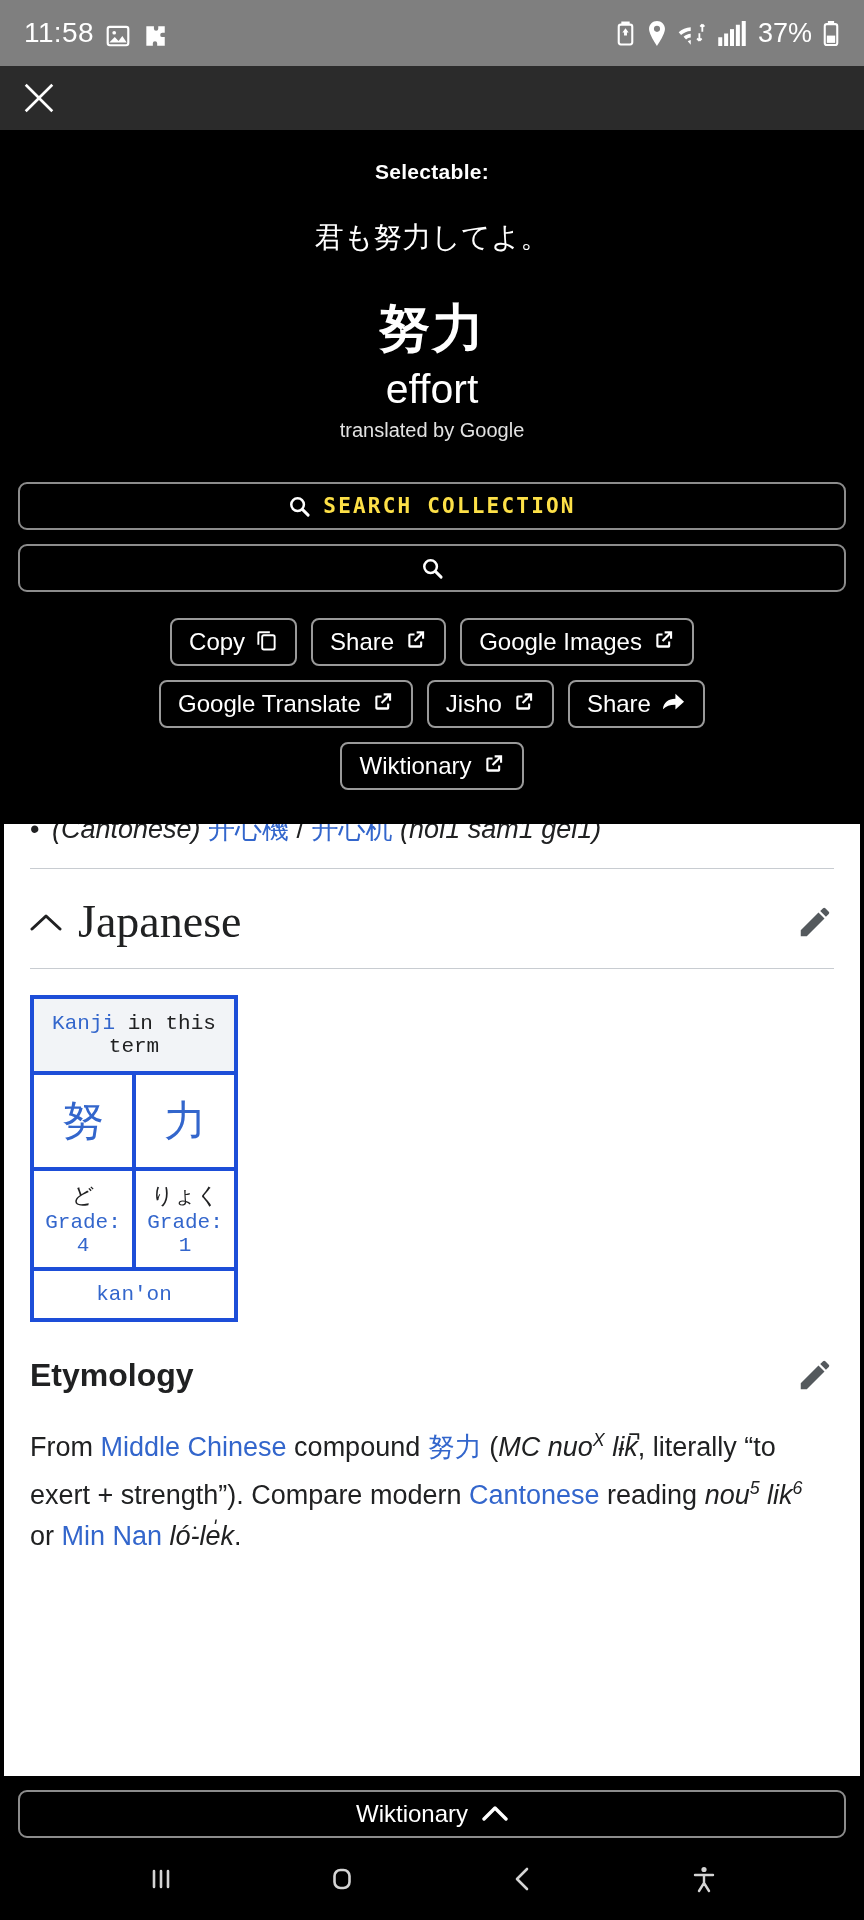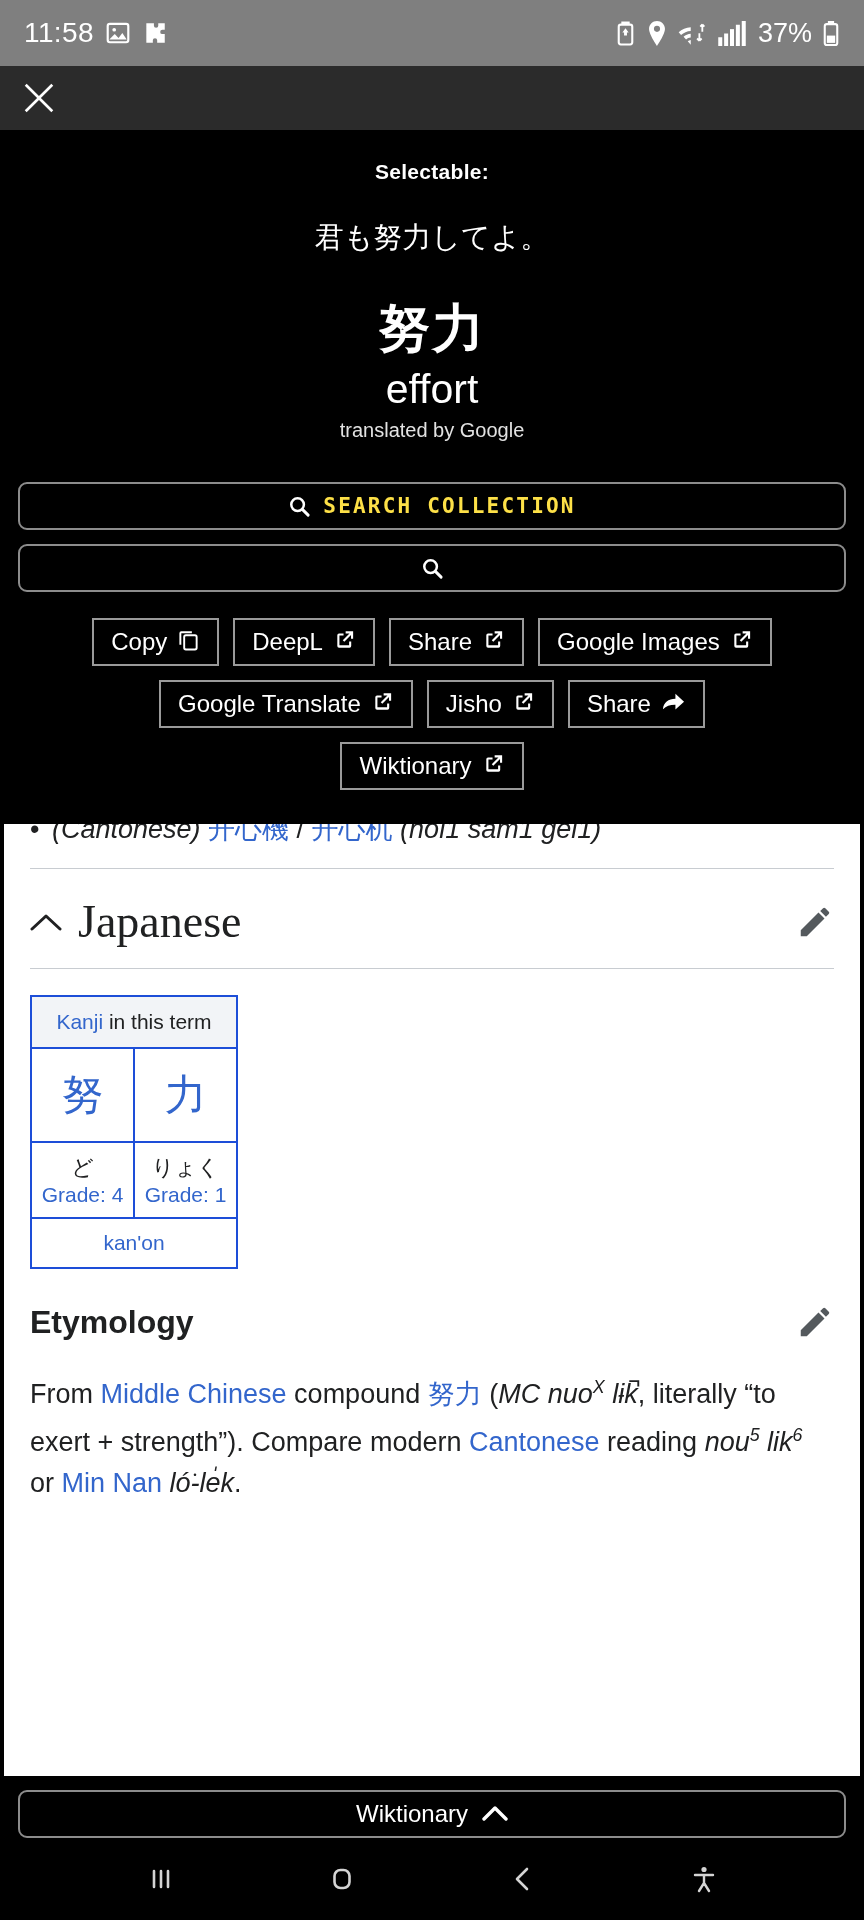--- a/index.html
+++ b/index.html
@@ -15,21 +15,21 @@
     background: #000;
     display: flex; flex-direction: column;
   }
 
   
   .statusbar {
     height: 66px; background: #7f7f7f; color: #fff;
     display: flex; align-items: center; justify-content: space-between;
     padding: 0 24px; flex: 0 0 66px;
   }
-  .sb-left { display: flex; align-items: center; gap: 11px; }
+  .sb-left { display: flex; align-items: flex-end; gap: 11px; }
   .sb-right { display: flex; align-items: center; gap: 10px; }
   .sb-time { font-size: 28px; letter-spacing: .4px; }
   .sb-pct  { font-size: 27px; margin-left: 2px; }
   .sb-ic   { display: inline-flex; align-items: center; }
 
   
   .closebar {
     height: 64px; background: #2b2b2b; flex: 0 0 64px;
     display: flex; align-items: center; padding-left: 18px;
   }
@@ -51,21 +51,21 @@
     color: #fde047; display: flex; align-items: center; justify-content: center;
     gap: 12px; font-family: "DejaVu Sans Mono", monospace;
     font-size: 21px; letter-spacing: 2.2px; font-weight: bold;
   }
   .mag { display:inline-flex; }
 
   
   .chips { padding: 12px 14px 0 14px; }
   .chiprow { display: flex; justify-content: center; gap: 14px; margin-bottom: 14px; }
   .chip {
-    background: #000; border: 2px solid #9a9a9a; border-radius: 0;
+    background: #000; border: 2px solid #9a9a9a; border-radius: 8px;
     color: #fff; height: 48px; padding: 0 17px;
     display: inline-flex; align-items: center; gap: 10px;
     font-size: 24px; white-space: nowrap;
   }
 
   
   .panelwrap { margin-top: 20px; padding: 0 4px; flex: 1 1 auto; min-height: 0; }
   .panel {
     background: #fff; color: #202122; height: 100%; overflow: hidden;
     position: relative; padding: 0 26px;
@@ -87,21 +87,21 @@
   .sec-head-left { display: flex; align-items: center; gap: 16px; }
   .sec-title { font-family: "Liberation Serif", serif; font-size: 46px; font-weight: 400; }
   .chev-up { width: 32px; height: 20px; }
   .pencil { width: 38px; height: 38px; }
 
   
   table.kanji {
     border-collapse: collapse; margin-top: 26px; width: 208px;
     font-size: 20px; text-align: center; table-layout: fixed;
   }
-  table.kanji td { border: 2px solid #1d4ed8; padding: 0; }
+  table.kanji td { border: 4px solid #1d4ed8; padding: 0; font-family: Liberation Mono, monospace; }
   .k-head { background: #f2f4f7; font-size: 21px; padding: 13px 6px !important; }
   .k-char { font-size: 42px; color: #3366cc; padding: 18px 0 !important; height: 92px; }
   .k-read { font-size: 22px; padding-top: 10px; }
   .k-grade { font-size: 21px; color: #3366cc; padding-bottom: 10px; }
   .k-foot { font-size: 21px; color: #3366cc; padding: 12px 0 !important; border-radius: 19px; }
 
   .ety-head {
     display: flex; align-items: center; justify-content: space-between;
     margin-top: 34px;
   }
@@ -226,29 +226,20 @@
 
   <div class="chips">
 
     <div class="chiprow">
       <div class="chip">
         <span>Copy</span>
         <span>
           <svg width="23" height="23" viewBox="0 0 24 24">
               <rect x="7.5" y="7.5" width="13" height="15" rx="1.8" fill="none" stroke="#fff" stroke-width="2"></rect>
               <path d="M15.5 4.5H4.5a1 1 0 00-1 1v12" fill="none" stroke="#fff" stroke-width="2"></path>
-            </svg>
-        </span>
-      </div>
-      <div class="chip">
-        <span>DeepL</span>
-        <span>
-          <svg width="23" height="23" viewBox="0 0 24 24">
-              <path d="M4.5 7.5a1.8 1.8 0 011.8-1.8H11v2.2H6.7v10.1h10.1V14h2.2v4.7a1.8 1.8 0 01-1.8 1.8H6.3a1.8 1.8 0 01-1.8-1.8z" fill="#fff"></path>
-              <path d="M13.2 3.5H21v7.8h-2.2V7.3l-7 7-1.6-1.6 7-7h-4z" fill="#fff"></path>
             </svg>
         </span>
       </div>
       <div class="chip">
         <span>Share</span>
         <span>
           <svg width="23" height="23" viewBox="0 0 24 24">
               <path d="M4.5 7.5a1.8 1.8 0 011.8-1.8H11v2.2H6.7v10.1h10.1V14h2.2v4.7a1.8 1.8 0 01-1.8 1.8H6.3a1.8 1.8 0 01-1.8-1.8z" fill="#fff"></path>
               <path d="M13.2 3.5H21v7.8h-2.2V7.3l-7 7-1.6-1.6 7-7h-4z" fill="#fff"></path>
             </svg>

